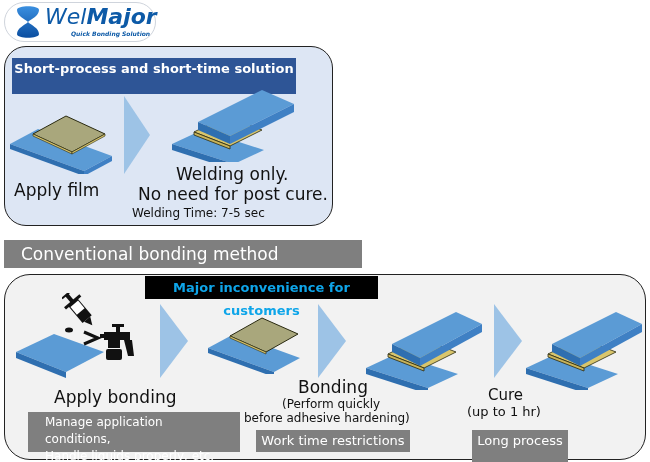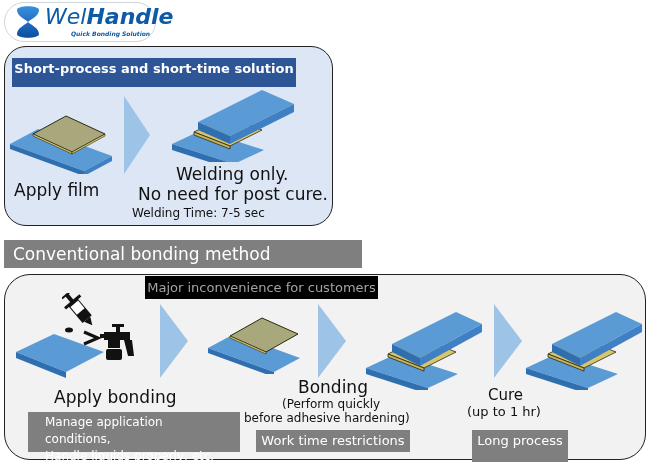--- a/index.html
+++ b/index.html
@@ -8,45 +8,45 @@
 
   
   .logo { left:4px; top:2px; width:150px; height:38px; border:1px solid #cfd4dc; border-radius:20px; background:#fff; }
   .logo-title { left:40px; top:1px; font-size:22px; color:#0d5aa7; font-family:"DejaVu Sans", sans-serif; white-space:nowrap; }
   .logo-title .lt { font-style:italic; font-weight:normal;margin-top:8px; }
   .logo-title .bd { font-weight:bold; font-style:italic; }
   .logo-sub { left:66px; top:27px; font-size:6px; font-weight:bold; font-style:italic; color:#0d5aa7; white-space:nowrap; }
 
   
   .top-panel { left:4px; top:46px; width:327px; height:178px; border:1px solid #222; border-radius:22px; background:#dde6f4; }
-  .top-banner { left:12px; top:58px; width:284px; height:29px; background:#2e5596; color:#fff; font-weight:bold; font-size:13px; line-height:22px; text-align:center; font-family:"DejaVu Sans", sans-serif; }
+  .top-banner { left:12px; top:58px; width:284px; height:36px; background:#2e5596; color:#fff; font-weight:bold; font-size:13px; line-height:22px; text-align:center; font-family:"DejaVu Sans", sans-serif; }
   .txt { color:#111; font-family:"DejaVu Sans", sans-serif; white-space:nowrap; }
 
   
-  .conv-header { left:4px; top:240px; width:358px; height:28px; background:#7f7f7f; color:#fff; font-size:17px; line-height:28px; padding-left:9px; box-sizing:border-box; font-family:"DejaVu Sans", sans-serif; }
+  .conv-header { left:4px; top:240px; width:358px; height:28px; background:#7f7f7f; color:#fff; font-size:17px; line-height:28px; padding-left:17px; box-sizing:border-box; font-family:"DejaVu Sans", sans-serif; }
 
   
   .bottom-panel { left:4px; top:274px; width:640px; height:184px; border:1px solid #222; border-radius:26px; background:#f2f2f2; }
-  .bottom-banner { left:145px; top:276px; width:233px; height:23px; background:#000; color:#a3a3a3; font-weight:normal; font-size:13px; line-height:23px; text-align:center; font-family:"DejaVu Sans", sans-serif; }
+  .bottom-banner { left:145px; top:276px; width:233px; height:23px; background:#000; color:#0ea5e9; font-weight:bold; font-size:13px; line-height:23px; text-align:center; font-family:"DejaVu Sans", sans-serif; }
   .gray-tag { background:#7f7f7f; color:#fff; font-size:12px; font-family:"DejaVu Sans", sans-serif; box-sizing:border-box; }
 </style>
 </head>
 <body>
 
 <div class="abs logo">
   <svg class="abs" style="left:8px;top:3px;" width="30" height="32" viewBox="0 0 30 32">
     <defs>
       <linearGradient id="lg1" x1="0" y1="0" x2="0" y2="1">
         <stop offset="0" stop-color="#3a8fe0"></stop>
           <stop offset="1" stop-color="#0b4ea0"></stop>
       </linearGradient>
     </defs>
     <path d="M4 4 C4 -1 26 -1 26 4 C26 10 18 13 15 16 C18 19 26 22 26 28 C26 33 4 33 4 28 C4 22 12 19 15 16 C12 13 4 10 4 4 Z" fill="url(#lg1)"></path>
   </svg>
-  <div class="abs logo-title"><span class="lt">Wel</span><span class="bd">Handle</span></div>
+  <div class="abs logo-title"><span class="lt">Wel</span><span class="bd">Major</span></div>
   <div class="abs logo-sub">Quick Bonding Solution</div>
 </div>
 
 <div class="abs top-panel"></div>
 <div class="abs top-banner">Short-process and short-time solution</div>
 
 <svg class="abs" style="left:8px;top:104px;" width="110" height="70" viewBox="0 0 110 70">
   <polygon points="2,40 30,25 104,52 76,67" fill="#5b9bd5"></polygon>
   <polygon points="2,40 76,67 76,72 2,45" fill="#2f6fb0"></polygon>
   <polygon points="76,67 104,52 104,57 76,72" fill="#3f80c4"></polygon>

